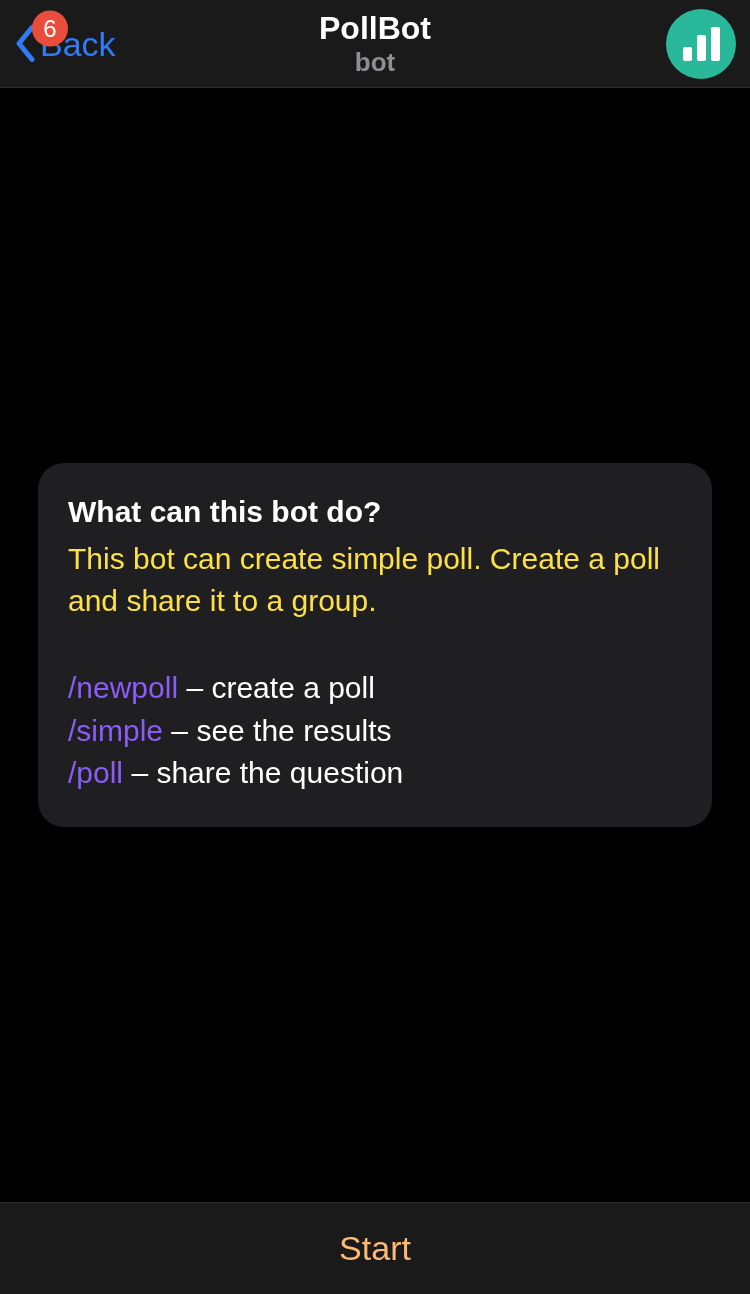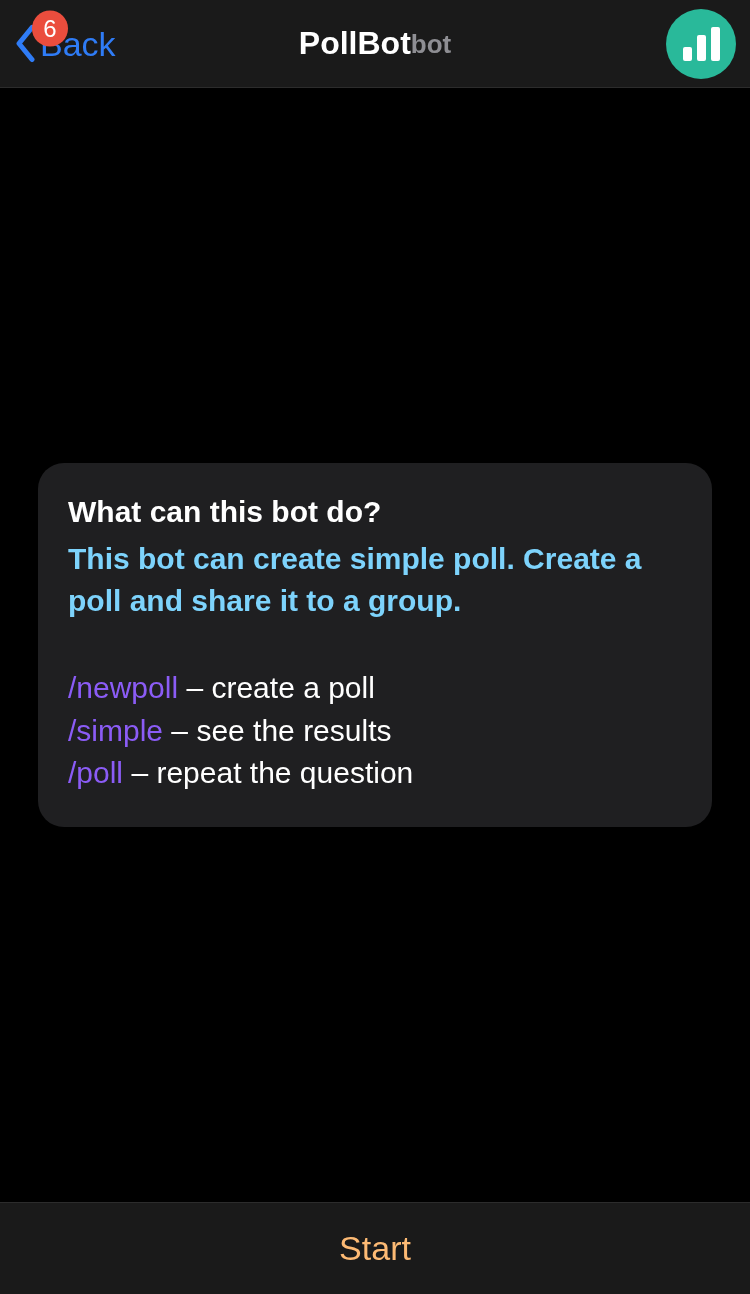--- a/index.html
+++ b/index.html
@@ -47,20 +47,21 @@
     color: #fff;
     font-size: 24px;
     font-weight: 500;
     display: flex;
     align-items: center;
     justify-content: center;
     padding: 0 8px;
   }
   .title-wrap {
     display: flex;
+    flex-direction: column;
     align-items: center;
     line-height: 1.1;
   }
   .title-main {
     color: #fff;
     font-size: 32px;
     font-weight: 700;
   }
   .title-sub {
     color: #8e8e93;
@@ -116,22 +117,22 @@
     padding: 28px 30px 32px 30px;
     color: #fff;
     font-size: 30px;
     line-height: 1.42;
   }
   .info-title {
     font-weight: 700;
     margin-bottom: 4px;
   }
   .info-desc {
-    color: #7dd3fc;
-    font-weight: 700;
+    color: #fde047;
+    font-weight: 400;
   }
   .cmd-list {
     margin-top: 44px;
   }
   .cmd-row {
     display: block;
   }
   .cmd-name {
     color: #8b5cf6;
   }
@@ -186,20 +187,20 @@
   </div>
 </div>
 
 <div class="chat-area">
   <div class="info-card">
     <div class="info-title">What can this bot do?</div>
     <div class="info-desc">This bot can create simple poll. Create a poll and share it to a group.</div>
     <div class="cmd-list">
         <div class="cmd-row"><span class="cmd-name">/newpoll</span><span class="cmd-sep"> – </span><span class="cmd-desc">create a poll</span></div>
         <div class="cmd-row"><span class="cmd-name">/simple</span><span class="cmd-sep"> – </span><span class="cmd-desc">see the results</span></div>
-        <div class="cmd-row"><span class="cmd-name">/poll</span><span class="cmd-sep"> – </span><span class="cmd-desc">repeat the question</span></div>
+        <div class="cmd-row"><span class="cmd-name">/poll</span><span class="cmd-sep"> – </span><span class="cmd-desc">share the question</span></div>
       </div>
   </div>
 </div>
 
 <div class="footer">
   <div class="start-btn">Start</div>
 </div>
 
 </body></html>

